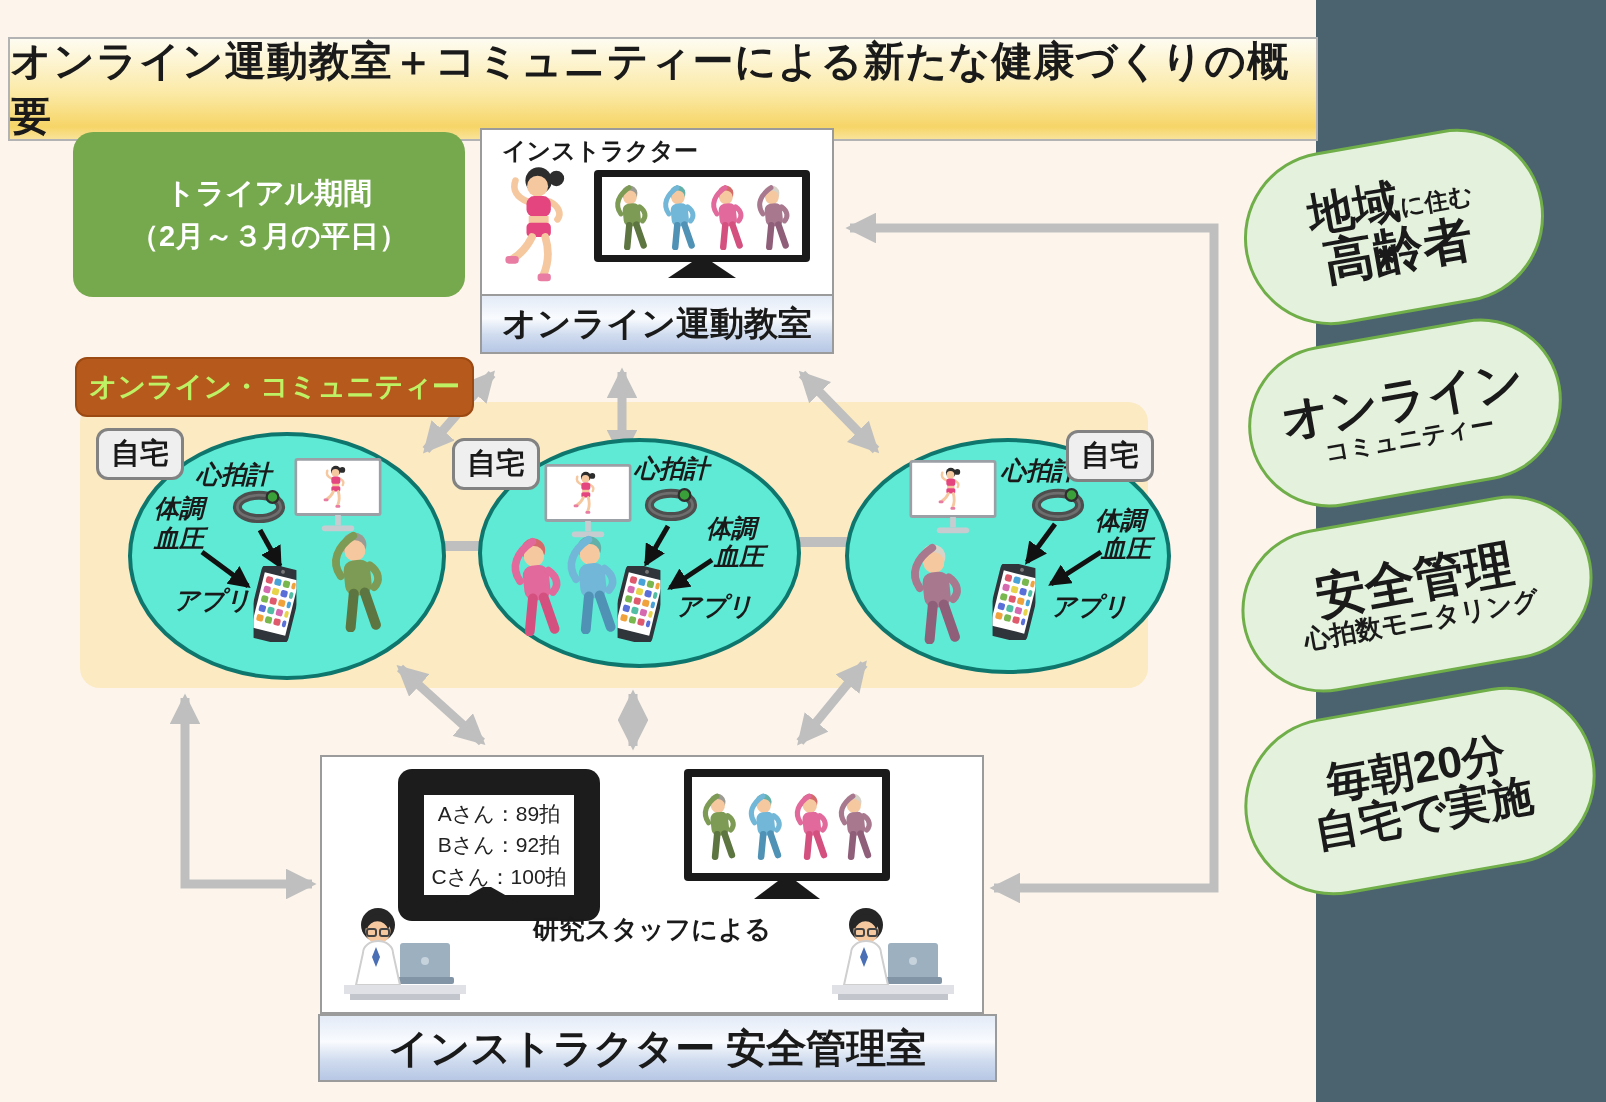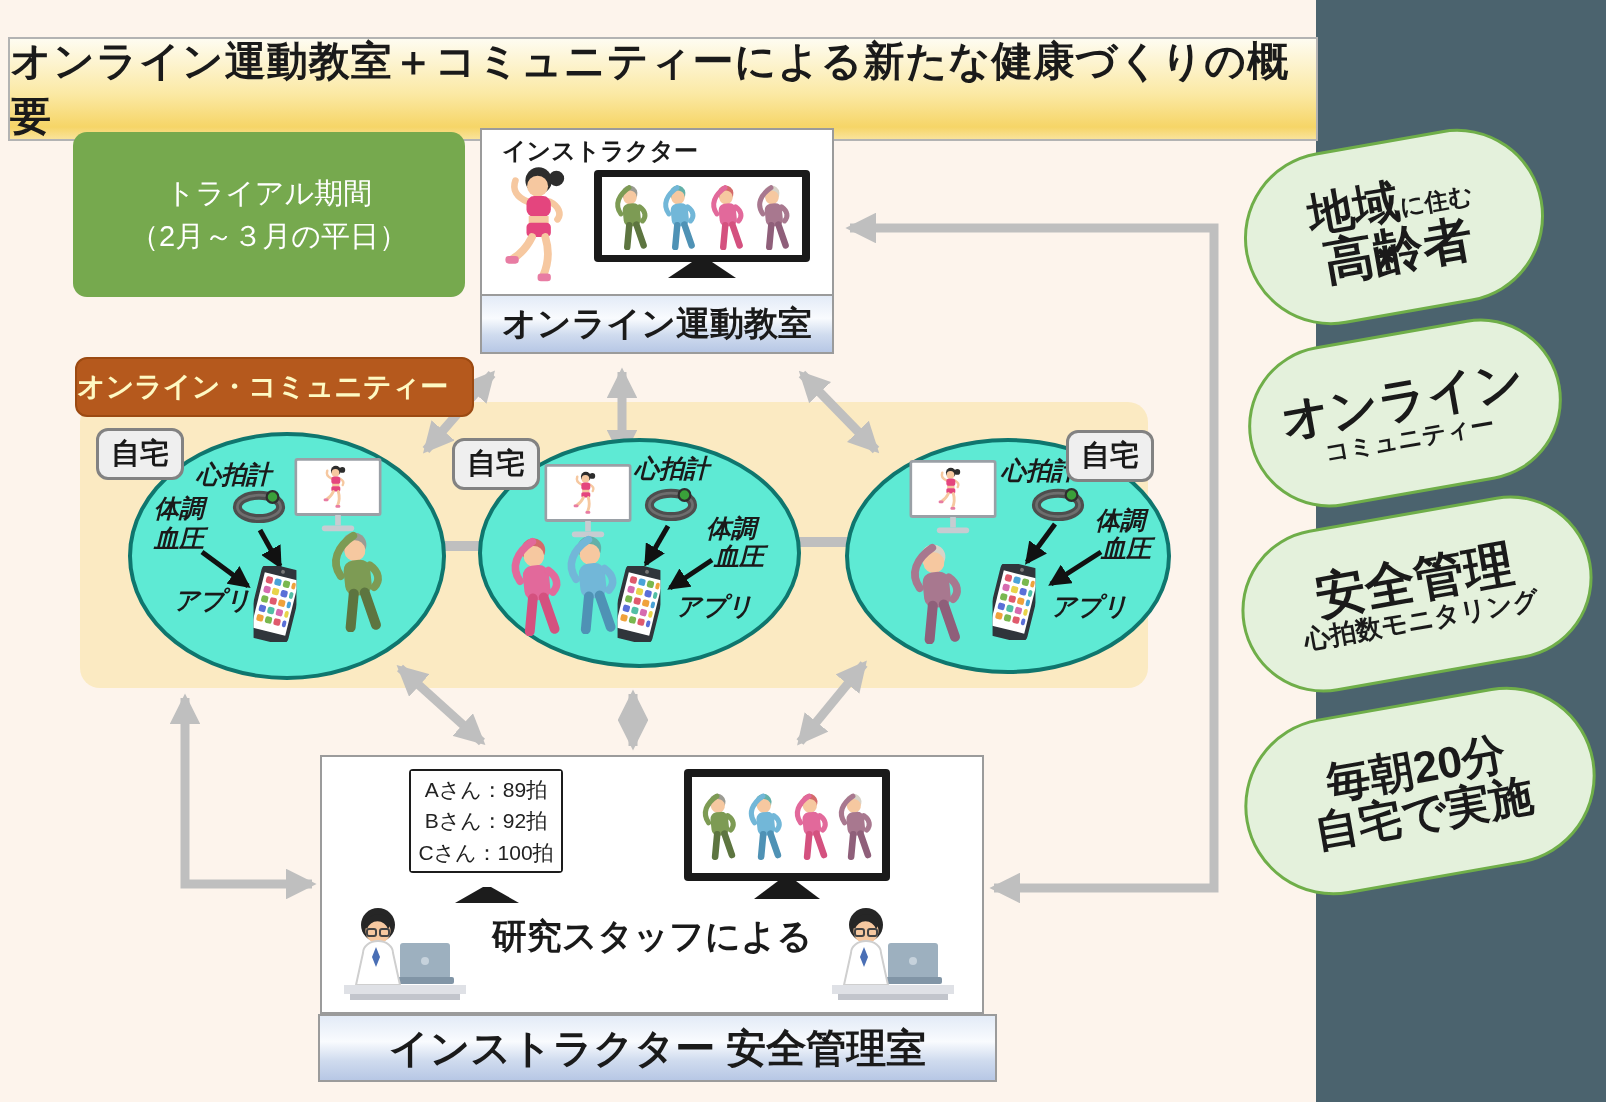--- a/index.html
+++ b/index.html
@@ -6,48 +6,48 @@
   .canvas{position:relative;width:1606px;height:1102px;background:#fdf4ec;overflow:hidden;
           font-family:"Liberation Sans","DejaVu Sans",sans-serif;color:#1a1a1a;}
   .abs{position:absolute;}
   .z1{z-index:1}.z2{z-index:2}.z3{z-index:3}.z4{z-index:4}
 
   .side-panel{left:1316px;top:0;width:290px;height:1102px;background:#4b636e;}
   .title-band{left:8px;top:8px;width:1306px;height:100px;
               background:linear-gradient(180deg,#fefcf1 0%,#fbe9a4 55%,#f6d567 88%,#f9e39a 100%);
               border:2px solid #b3b3b3;display:flex;align-items:center;justify-content:center;
               font-size:41px;font-weight:bold;letter-spacing:1px;margin-top:29px;}
-  .trial-box{left:73px;top:132px;width:392px;height:165px;background:#76a94e;border-radius:14px;
+  .trial-box{left:73px;top:132px;width:392px;height:165px;background:#76a94e;border-radius:20px;
              display:flex;flex-direction:column;align-items:center;justify-content:center;
-             color:#fff;font-weight:normal;font-size:29px;line-height:1.45;text-align:center;}
+             color:#fff;font-weight:bold;font-size:29px;line-height:1.45;text-align:center;}
   .white-box{background:#fff;border:2px solid #9b9b9b;}
   .blue-bar{background:linear-gradient(180deg,#e3ebf7 0%,#f9fbfe 40%,#cfdbee 70%,#b7c7e5 100%);
             border:2px solid #9b9b9b;display:flex;align-items:center;justify-content:center;
             font-weight:bold;}
   .class-box{left:480px;top:128px;width:350px;height:164px;}
   .class-bar{left:480px;top:294px;width:350px;height:56px;font-size:34px;}
   .monitor-box{left:320px;top:755px;width:660px;height:255px;}
   .monitor-bar{left:318px;top:1014px;width:675px;height:64px;font-size:40px;}
   .community-label{left:75px;top:357px;width:395px;height:56px;background:#b5591d;border:2px solid #9c4a12;
-            border-radius:12px;display:flex;align-items:center;
-            color:#fef9c3;font-weight:bold;font-size:28px;}
+            border-radius:12px;display:flex;align-items:center;justify-content:center;
+            color:#bef264;font-weight:bold;font-size:28px;}
   .band{left:80px;top:402px;width:1068px;height:286px;background:#fbeac2;border-radius:20px;}
   .ellipse{background:#5eead4;border:4px solid #0f766e;border-radius:50%;font-style:italic;}
   .home-tag{width:82px;height:46px;background:#efefef;border:3px solid #828282;border-radius:12px;
             display:flex;align-items:center;justify-content:center;font-size:29px;font-weight:bold;}
   .lbl{position:absolute;font-weight:bold;font-size:25px;line-height:1.12;white-space:nowrap;}
   .pill{background:#e4f1dc;border:3px solid #6fae49;border-radius:90px;
         display:flex;flex-direction:column;align-items:center;justify-content:center;
         font-weight:bold;text-align:center;transform:rotate(-10deg);line-height:1.05;}
   .pill .big1{font-size:46px}.pill .sm{font-size:24px;font-weight:bold}
-  .tv1-frame{background:#1c1c1c;border-radius:4px;padding:2px;margin-left:11px;}
+  .tv1-frame{background:#1c1c1c;border-radius:14px;padding:26px;}
   .tv1-screen{background:#fff;width:100%;height:100%;box-sizing:border-box;
               display:flex;flex-direction:column;align-items:center;justify-content:center;
               font-size:21px;font-weight:normal;line-height:1.5;color:#222;}
-  .staff-text{font-size:35px;font-weight:bold;text-align:center;line-height:1.55;}
+  .staff-text{font-size:26px;font-weight:bold;text-align:center;line-height:1.55;}
   svg{display:block;}
   .person{position:absolute;overflow:visible;}
 </style>
 </head>
 <body>
 
 <svg width="0" height="0" style="position:absolute" aria-hidden="true">
   <defs>
     <marker id="ah" viewBox="0 0 10 10" refX="8.5" refY="5" markerWidth="3.4" markerHeight="3.4" orient="auto-start-reverse">
       <path d="M0,0 L10,5 L0,10 z" fill="#bfbfbf"></path>

